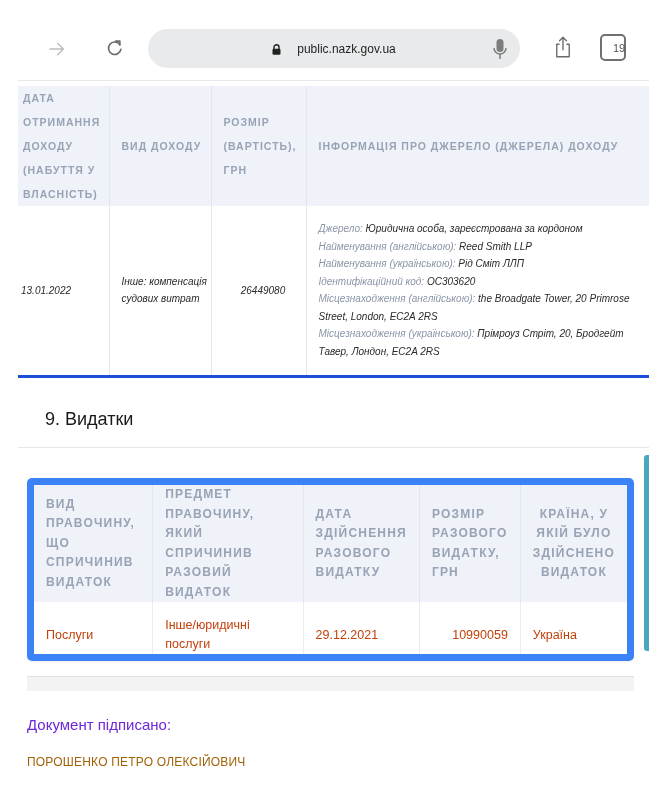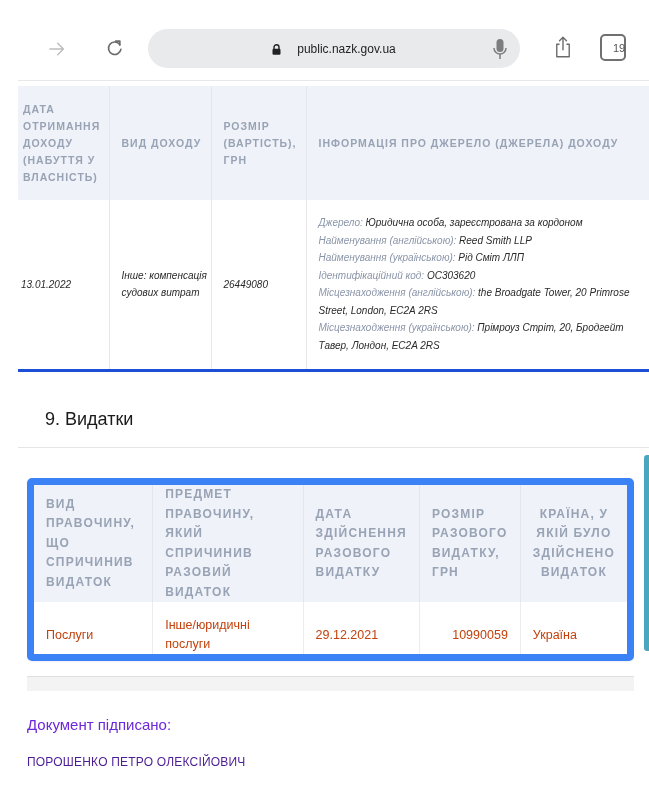--- a/index.html
+++ b/index.html
@@ -15,27 +15,27 @@
     .url-text { font-size: 12px; color: #1f1f1f; margin-left: 16px; }
     .lock { width: 9px; height: 11px; position: relative; top: 1px; }
     .mic { position: absolute; right: 12px; top: 9px; width: 16px; height: 22px; }
     .share { left: 542px; top: 30px; width: 30px; height: 34px; }
     .tabs { left: 600px; top: 34px; width: 26px; height: 27px; border: 2px solid #707070; border-radius: 5px; font-size: 11px; color: #555; }
 
     .divider-top { position: absolute; left: 18px; top: 80px; width: 631px; height: 1px; background: #e8e8e8; }
 
     
     .income { position: absolute; left: 18px; top: 86px; width: 631px; border-collapse: collapse; }
-    .income th { background: #eff2f8; color: #98a3b5; font-size: 10.5px; font-weight: bold; letter-spacing: 1px; text-align: left; vertical-align: middle; line-height: 17px; padding: 0 5px; border-right: 1px solid #e2e6ee; }
+    .income th { background: #eff2f8; color: #98a3b5; font-size: 10.5px; font-weight: bold; letter-spacing: 1px; text-align: left; vertical-align: middle; line-height: 24px; padding: 0 5px; border-right: 1px solid #e2e6ee; }
     .income th:last-child { border-right: none; }
     .income thead tr { height: 114px; }
     .income td { font-size: 10px; color: #2a2a2a; vertical-align: middle; line-height: 17.5px; padding: 0 3px; border-right: 1px solid #e7e7e7; border-bottom: 3px solid #1d4ed8; font-style: italic; }
     .income td:last-child { border-right: none; }
     .income tbody tr { height: 170px; }
-    .c1 { width: 91px; } .c2 { width: 102px; padding-left: 12px !important; } .c3 { width: 95px; padding-left: 12px !important; } .c4 { padding-left: 12px !important; }
+    .c1 { width: 91px; } .c2 { width: 102px; padding-left: 12px !important; } .c3 { width: 95px; padding-left: 12px !important; text-align: center; } .c4 { padding-left: 12px !important; }
     .src-line { display: block; }
     .lbl { color: #8a95a8; }
 
     
     .sec-title { position: absolute; left: 45px; top: 409px; font-size: 18px; color: #1a1a1a; }
     .sec-divider { position: absolute; left: 18px; top: 447px; width: 631px; height: 1px; background: #e6e6e6; }
 
     
     .exp-card { position: absolute; left: 27px; top: 478px; width: 607px; height: 183px; border: 7px solid #3b82f6; border-radius: 5px; overflow: hidden; box-shadow: 0 1px 2px rgba(0,0,0,0.06); }
     .exp { width: 100%; border-collapse: collapse; }
@@ -44,21 +44,21 @@
     .exp td { font-size: 12.5px; color: #c2410c; vertical-align: middle; line-height: 19px; padding: 0 12px; border-right: 1px solid #ececec; height: 66px; }
     .exp td:last-child { border-right: none; }
     .e1 { width: 120px; } .e2 { width: 160px; } .e3 { width: 115px; } .e4 { width: 101px; text-align: right; }
 
     .scroll-ind { position: absolute; left: 644px; top: 455px; width: 5px; height: 196px; background: #4aa7c0; border-radius: 3px 0 0 3px; }
 
     
     .foot-line { position: absolute; left: 27px; top: 676px; width: 607px; height: 1px; background: #e0e0e0; }
     .foot-bar { position: absolute; left: 27px; top: 677px; width: 607px; height: 14px; background: #f3f3f3; }
     .signed { position: absolute; left: 27px; top: 716px; font-size: 15px; color: #6d28d9; }
-    .signer { position: absolute; left: 27px; top: 755px; font-size: 12px; color: #4c1d95; letter-spacing: 0.2px; }
+    .signer { position: absolute; left: 27px; top: 755px; font-size: 12px; color: #a16207; letter-spacing: 0.2px; }
   </style>
 </head>
 <body>
 
 <div class="toolbar">
   <div class="tb-icon fwd">
     <svg width="28" height="24" viewBox="0 0 28 24">
         <path d="M3 12 H24 M15 3 L24 12 L15 21" fill="none" stroke="#bdbdbd" stroke-width="2.2" stroke-linecap="round" stroke-linejoin="round"></path>
       </svg>
   </div>

